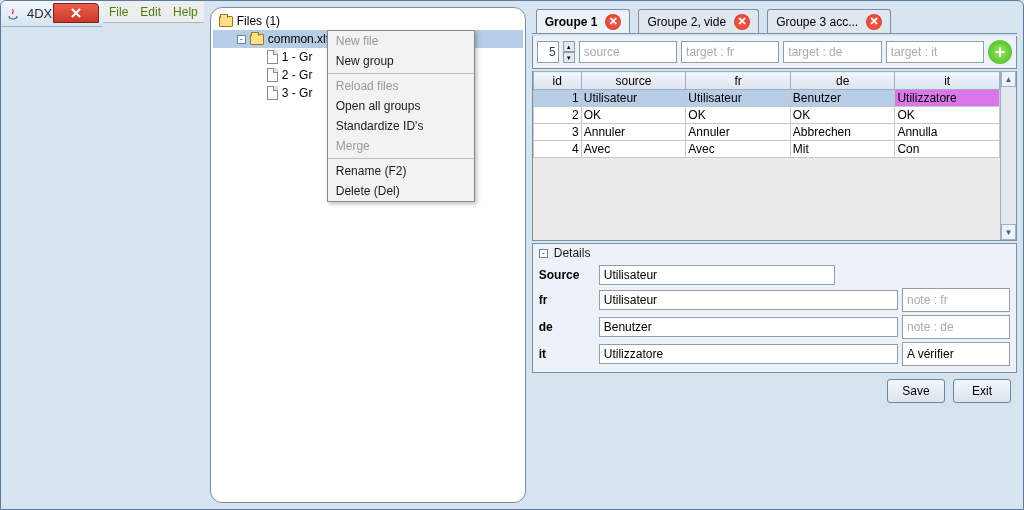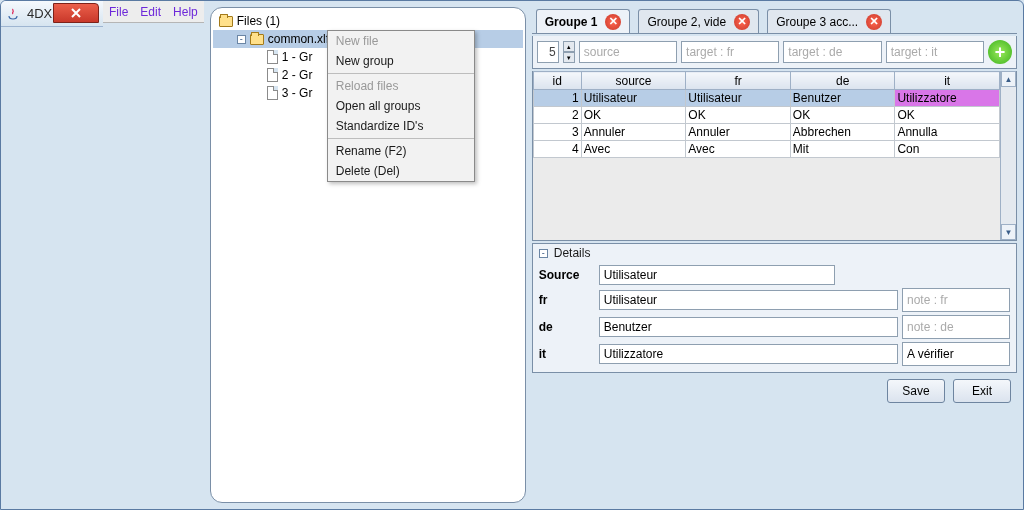--- a/index.html
+++ b/index.html
@@ -6,21 +6,21 @@
 body { background: #d6e4f0; width: 1024px; height: 510px; overflow: hidden; }
 
 .window { width: 1024px; height: 510px; background: #d6e4f0; border: 1px solid #5a7aa2; border-radius: 6px 6px 0 0; overflow: hidden; display: flex; flex-direction: row; }
 
 .titlebar { height: 26px; background: linear-gradient(#f5f9fd,#d6e4f0); display: flex; align-items: center; padding: 0 4px; border-bottom: 1px solid #9eb5d1; position: relative; }
 .titlebar .java-icon { width: 16px; height: 16px; margin-right: 6px; display:inline-flex; align-items:center; justify-content:center;}
 .titlebar .title { color: #2b2b2b; font-size: 13px; }
 .titlebar .win-close { position:absolute; right:4px; top:2px; width:46px; height:20px; background:linear-gradient(#eb604b,#c9382a); border:1px solid #7d2219; border-radius:0 4px 0 0; color:#fff; display:flex; align-items:center; justify-content:center; font-weight:bold;}
 
 .menubar { height: 22px; background:#ededed; border-bottom:1px solid #b5b5b5; display:flex; align-items:center; padding:0 6px; gap:12px;}
-.menubar span { color:#6d28d9; cursor:default;text-align:right; }
+.menubar span { color:#4d7c0f; cursor:default;text-align:right; }
 
 .content { flex:1; display:flex; padding:6px; gap:6px; }
 
 .left-panel { width:316px; background:#fff; border:1px solid #7a8fa7; border-radius:12px; padding:4px 2px; position:relative; }
 .tree-row { display:flex; align-items:center; height:18px; gap:4px; padding-left:6px; }
 .tree-row.lvl1 { padding-left:24px; position:relative;}
 .tree-row.lvl2 { padding-left:54px; position:relative;}
 .tree-row.lvl1.selected { background:#b7cde6; }
 .folder { display:inline-block; width:14px; height:11px; background:#ffe08a; border:1px solid #a37a1a; border-radius:1px; position:relative;}
 .folder::before{content:"";position:absolute;top:-3px;left:0;width:6px;height:3px;background:#ffe08a;border:1px solid #a37a1a;border-bottom:none;border-radius:1px 1px 0 0;}
@@ -118,20 +118,21 @@
         <span>3 - Gr</span>
       </div>
 
       <div class="ctx-menu">
         <div class="disabled">New file</div>
         <div>New group</div>
         <hr>
         <div class="disabled">Reload files</div>
         <div>Open all groups</div>
         <div>Standardize ID's</div>
+        <div class="disabled">Merge</div>
         <hr>
         <div>Rename (F2)</div>
         <div>Delete (Del)</div>
       </div>
     </div>
 
     <div class="right-panel">
       <div class="tab-strip">
         <div class="tab active">
           <span>Groupe 1</span>

